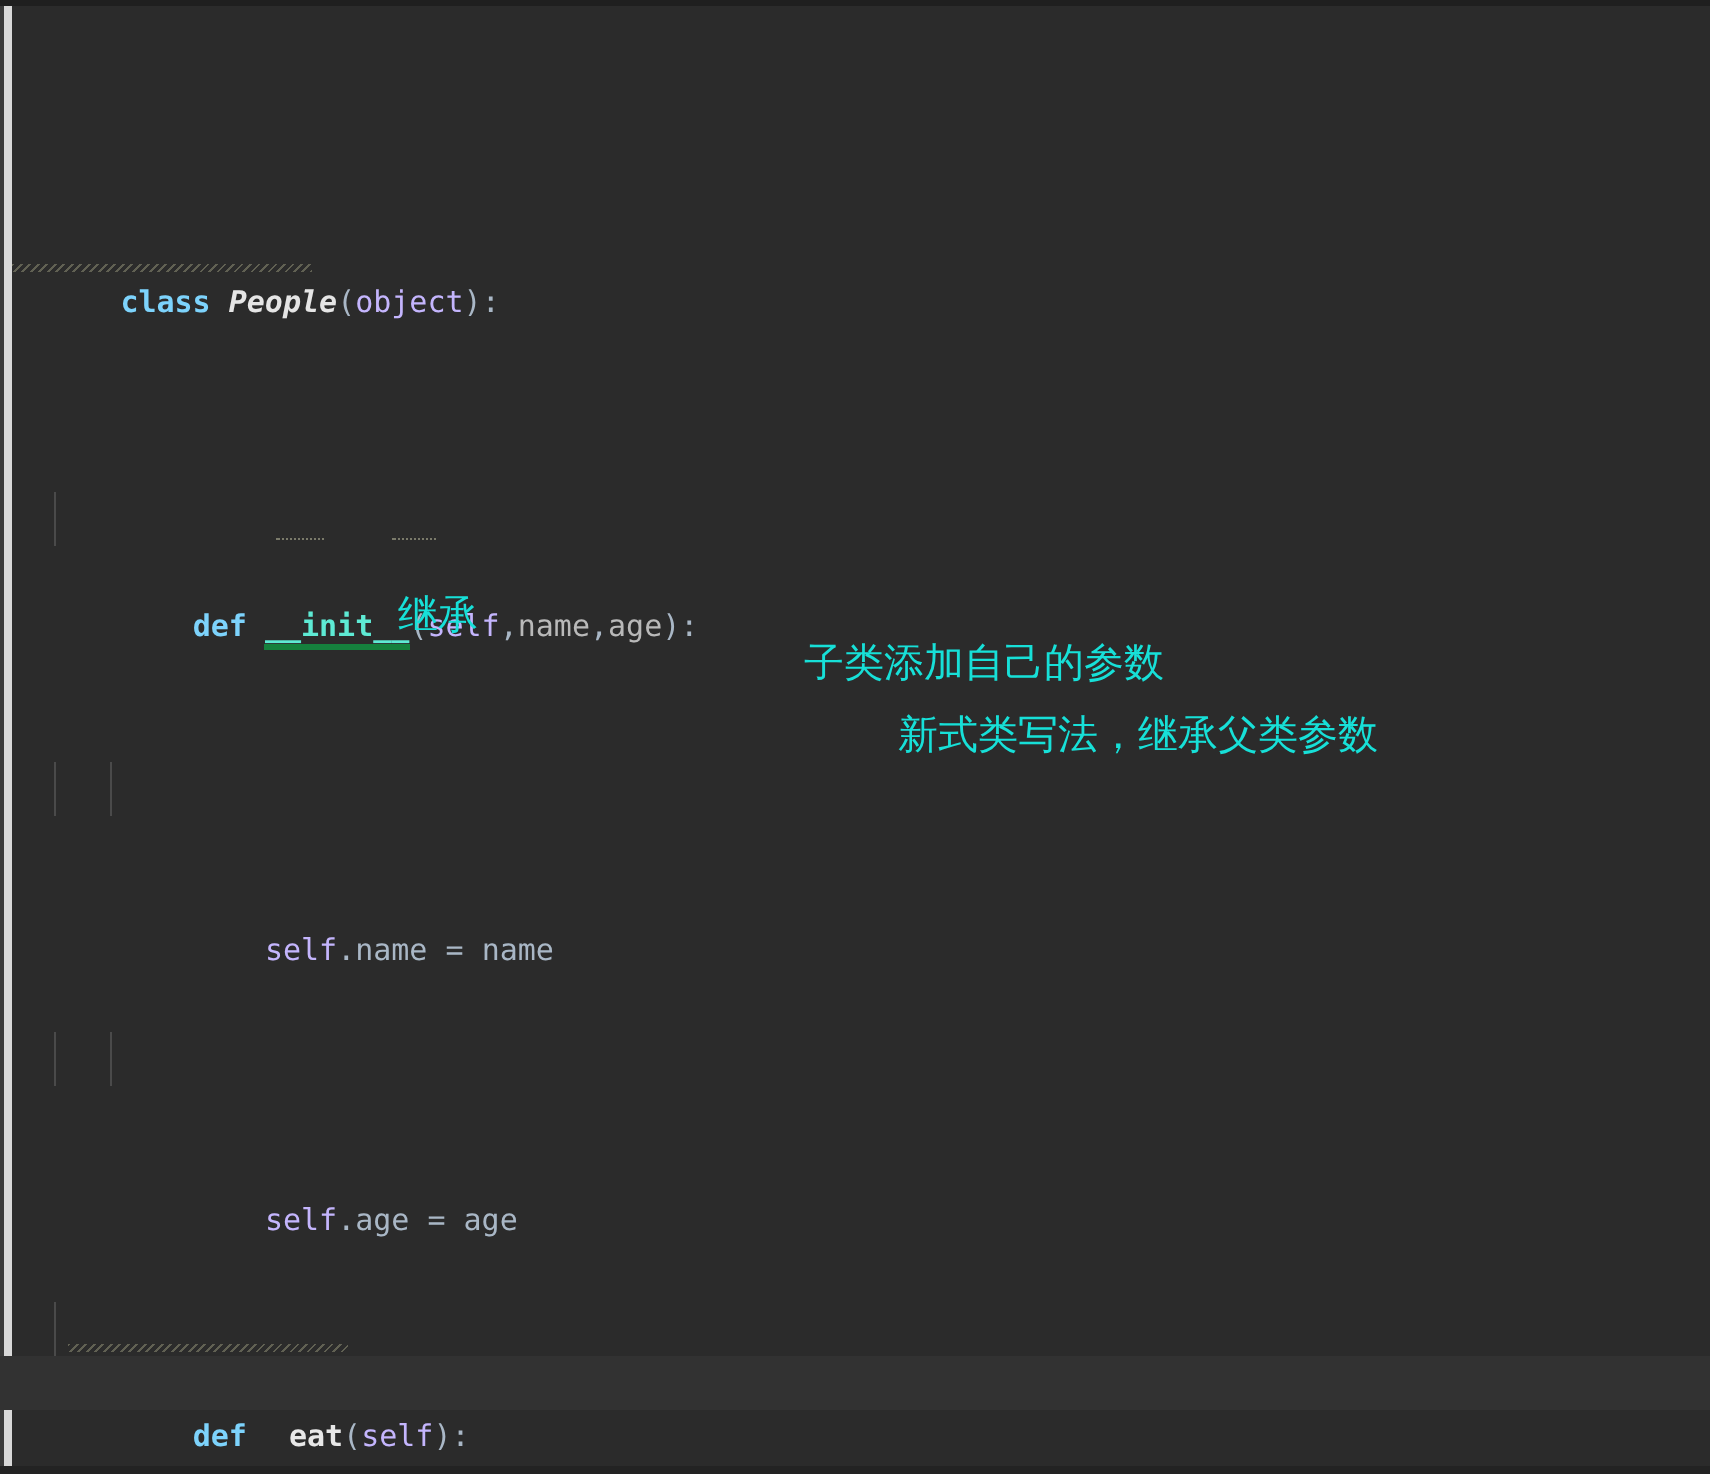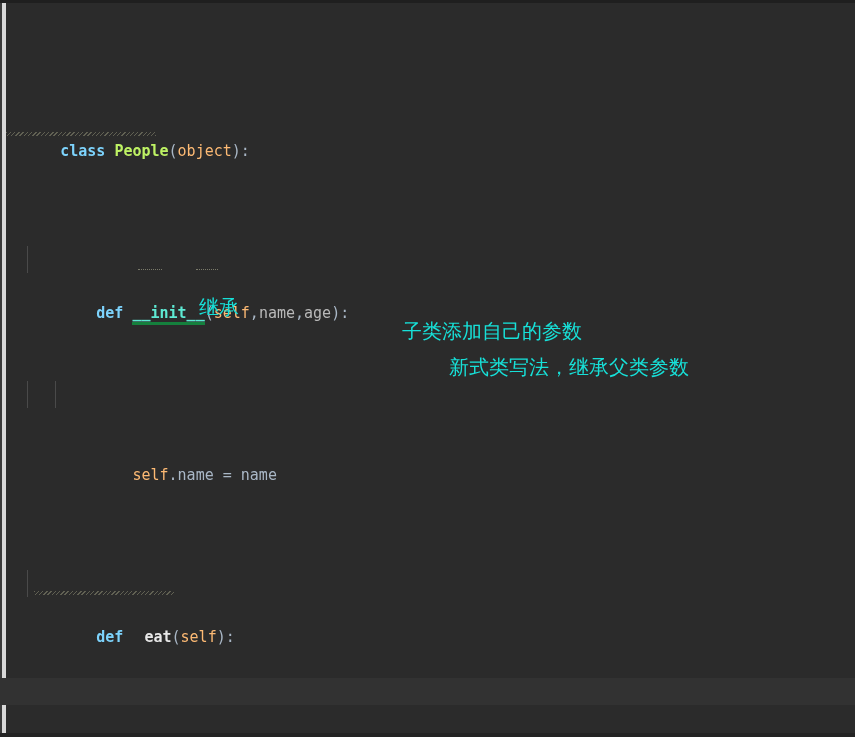--- a/index.html
+++ b/index.html
@@ -51,24 +51,24 @@
     box-sizing:border-box;
   }
   
   .guide{
     position:absolute;top:0;width:1px;height:27px;background:#4a4a4a;
   }
   .g1{left:27px;}
   .g2{left:55px;}
   
   .kw      {color:#7dd3fc;font-weight:bold;}
-  .cls     {color:#bef264;font-weight:bold;}
+  .cls     {color:#e5e5e5;font-weight:bold;font-style:italic;}
   .fn      {color:#e8e8e8;font-weight:bold;margin-left:12px;}
   .magic   {color:#5eead4;font-weight:bold;border-bottom:3px solid #15803d;}
-  .selfp   {color:#fdba74;}
+  .selfp   {color:#c4b5fd;}
   .param   {color:#b9b9b9;}
   .plain   {color:#a9b7c6;}
   .op      {color:#a9b7c6;}
   .paren   {color:#a9b7c6;}
   .punct   {color:#a9b7c6;}
   
   .squig{
     position:absolute;height:4px;bottom:2px;
     background:
       repeating-linear-gradient(135deg,
@@ -117,20 +117,25 @@
     </div>
 
     
     <div class="ln">
       <span class="guide g1"></span>
       <span class="guide g2"></span>
       <span class="plain">        </span><span class="selfp">self</span><span class="punct">.</span><span class="plain">name</span><span class="op"> = </span><span class="plain">name</span>
     </div>
 
     
+    <div class="ln">
+      <span class="guide g1"></span>
+      <span class="guide g2"></span>
+      <span class="plain">        </span><span class="selfp">self</span><span class="punct">.</span><span class="plain">age</span><span class="op"> = </span><span class="plain">age</span>
+    </div>
 
     
     <div class="ln">
       <span class="guide g1"></span>
       <span class="plain">    </span><span class="kw">def</span><span class="plain"> </span><span class="fn">eat</span><span class="paren">(</span><span class="selfp">self</span><span class="paren">)</span><span class="punct">:</span>
       <span class="squig" style="left:34px;width:140px;"></span>
     </div>
 
     
     

